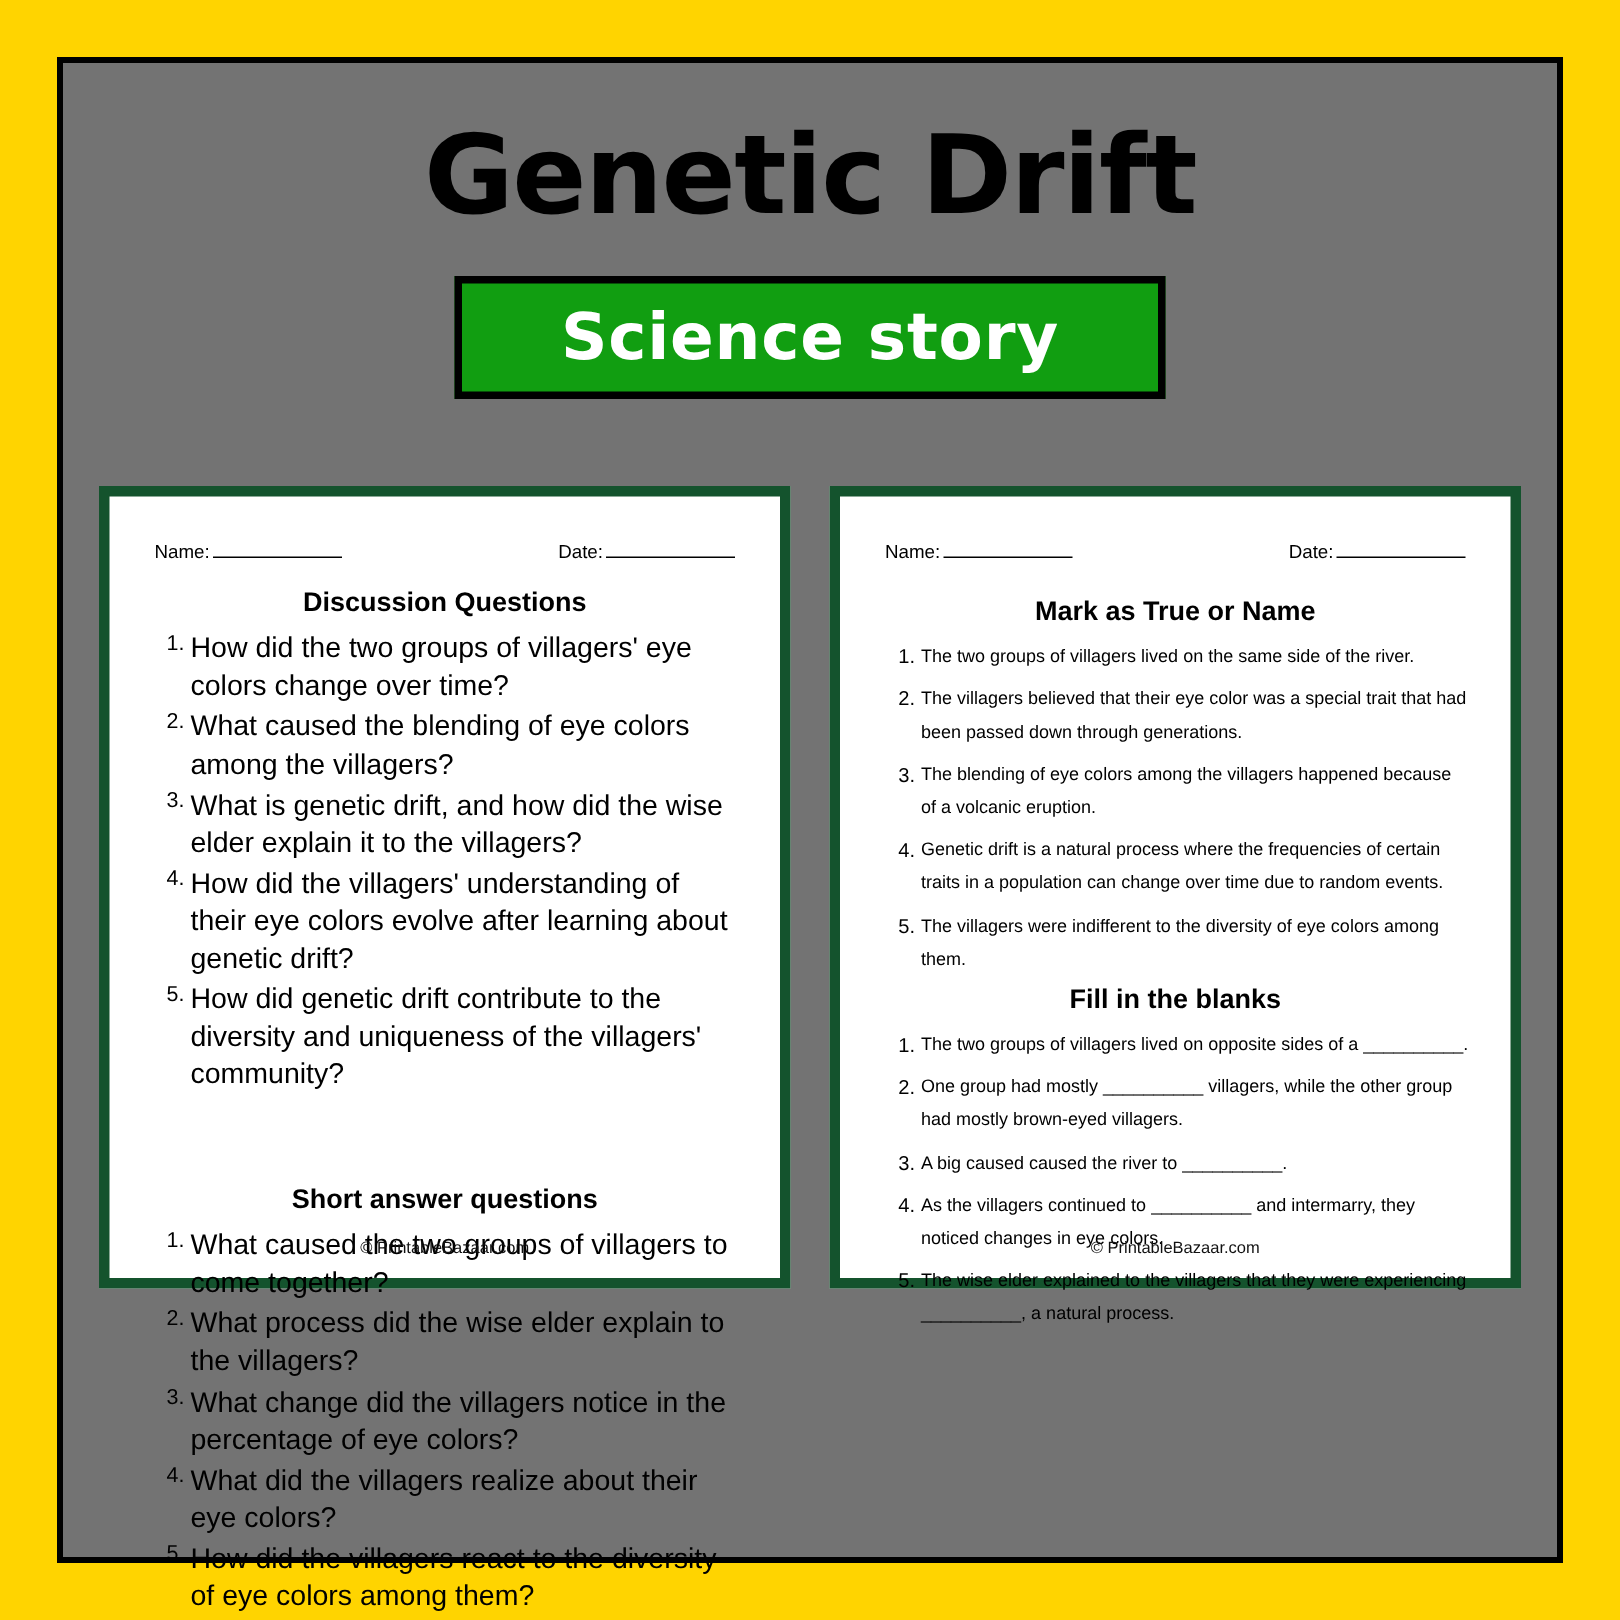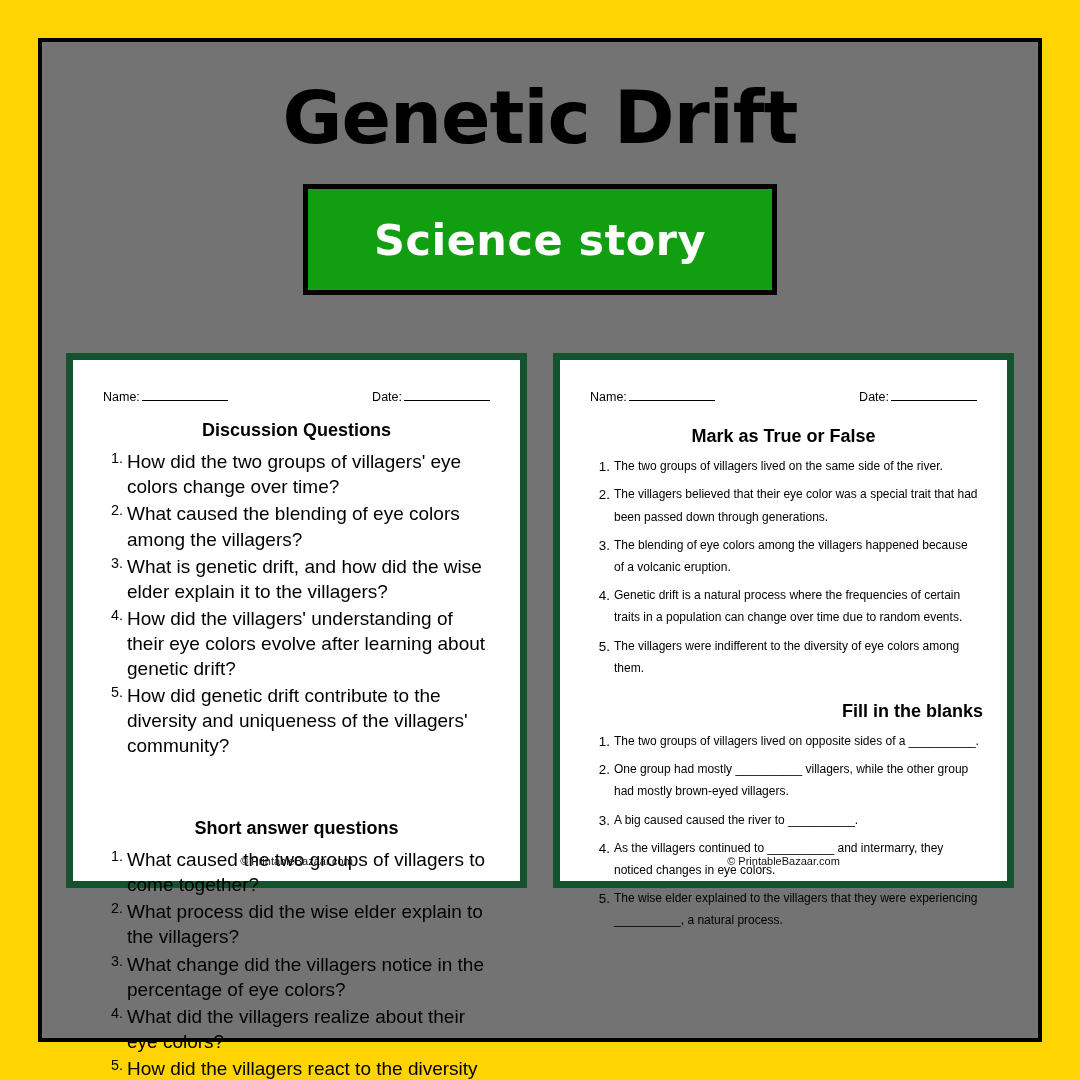--- a/index.html
+++ b/index.html
@@ -42,21 +42,21 @@
     margin: 26px 0 0 0;
     line-height: 1.1;
   }
   .subtitle-wrap {
     display: flex; justify-content: center;
     margin-top: 26px;
   }
   .subtitle-box {
     background: #119E11;
     border: 5px solid #000;
-    width: 474px; height: 111px;
+    width: 474px; height: 82px;
     display: flex; align-items: center; justify-content: center;
   }
   .subtitle {
     color: #ffffff;
     font-family: "DejaVu Sans", sans-serif;
     font-weight: 700;
     font-size: 43px;
     letter-spacing: 0.5px;
   }
 
@@ -194,30 +194,30 @@
         <div class="sheet sheet-right">
           <div class="meta-row">
             <span class="meta-item">
               <span class="meta-label">Name:</span><span class="meta-line"></span>
             </span>
             <span class="meta-item">
               <span class="meta-label">Date:</span><span class="meta-line"></span>
             </span>
           </div>
 
-          <div class="section-heading" style="margin-top:22px;">Mark as True or False</div>
+          <div class="section-heading" style="margin-top:22px;">Mark as True or Name</div>
           <ol class="qlist spaced">
             <li>The two groups of villagers lived on the same side of the river.</li>
             <li>The villagers believed that their eye color was a special trait that had been passed down through generations.</li>
             <li>The blending of eye colors among the villagers happened because of a volcanic eruption.</li>
             <li>Genetic drift is a natural process where the frequencies of certain traits in a population can change over time due to random events.</li>
             <li>The villagers were indifferent to the diversity of eye colors among them.</li>
           </ol>
 
-          <div class="section-heading" style="margin-top:22px;text-align:right;">Fill in the blanks</div>
+          <div class="section-heading" style="margin-top:6px;">Fill in the blanks</div>
           <ol class="qlist spaced">
             <li>The two groups of villagers lived on opposite sides of a __________.</li>
             <li>One group had mostly __________ villagers, while the other group had mostly brown-eyed villagers.</li>
             <li>A big caused caused the river to __________.</li>
             <li>As the villagers continued to __________ and intermarry, they noticed changes in eye colors.</li>
             <li>The wise elder explained to the villagers that they were experiencing __________, a natural process.</li>
           </ol>
 
           <div class="footer">© PrintableBazaar.com</div>
         </div>

